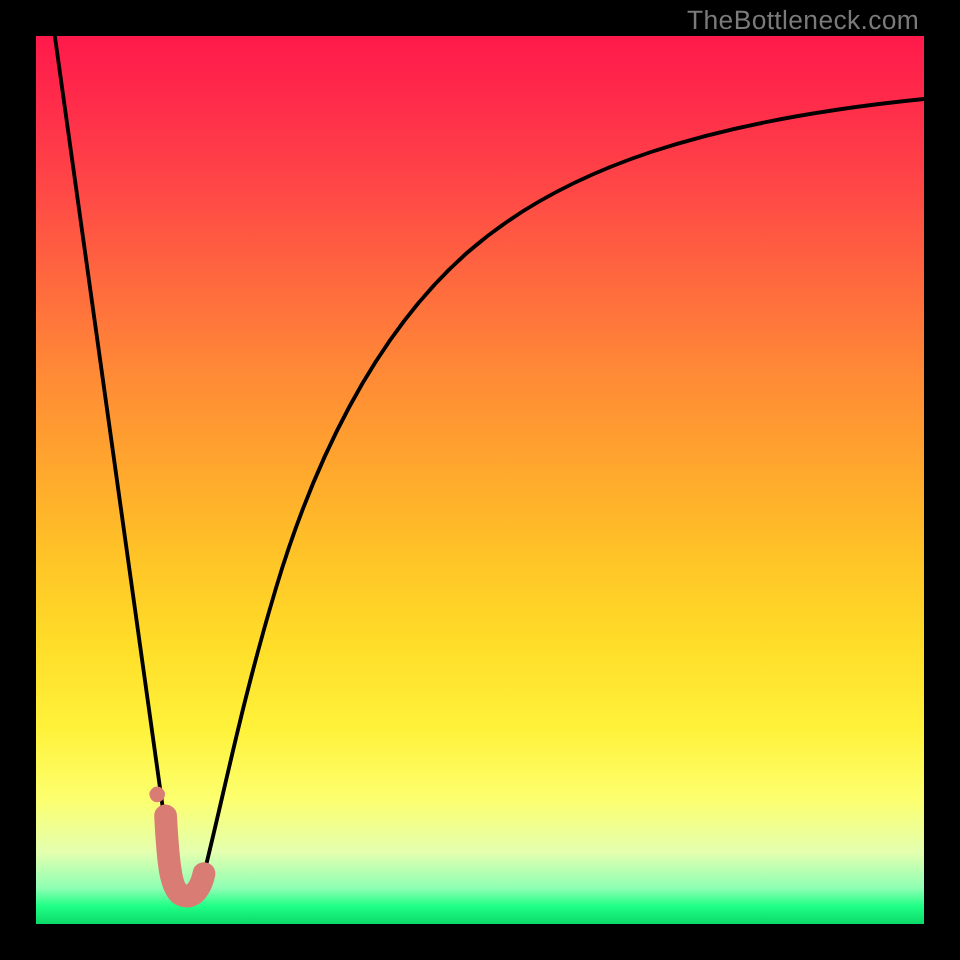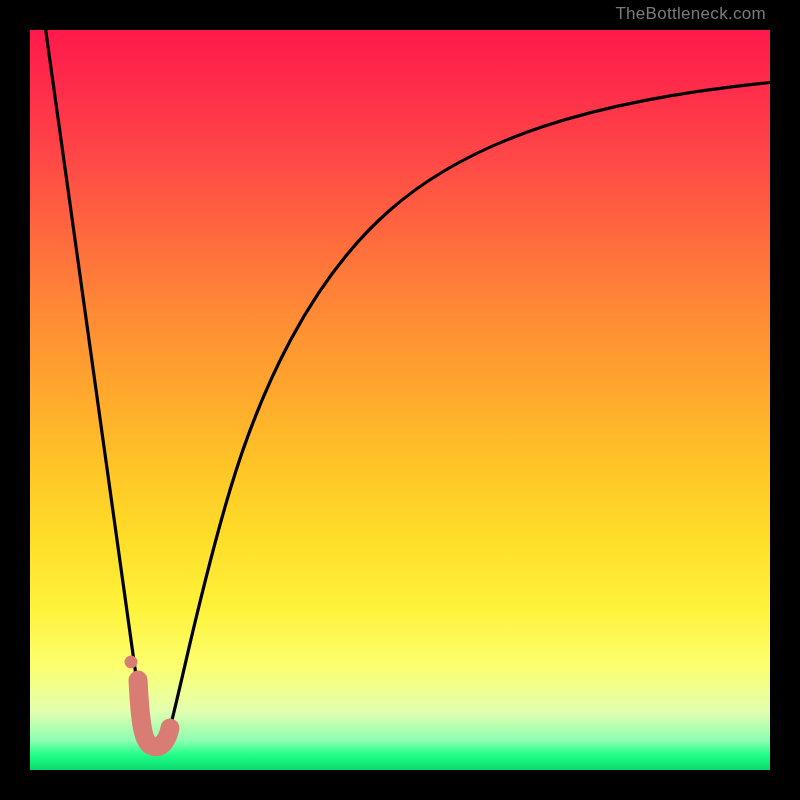--- a/index.html
+++ b/index.html
@@ -45,21 +45,21 @@
       #8dffb3 96%,
       #1fff86 98%,
       #0bd968 100%
     );
   }
   .watermark {
     position: absolute;
     top: 4px;
     right: 34px;
     color: #7a7a7a;
-    font-size: 17px;
+    font-size: 22px;
     font-weight: 500;
     letter-spacing: 0.3px;
     user-select: none;
   }
   svg.curves {
     position: absolute;
     left: 0; top: 0;
     width: 740px;
     height: 740px;
   }

